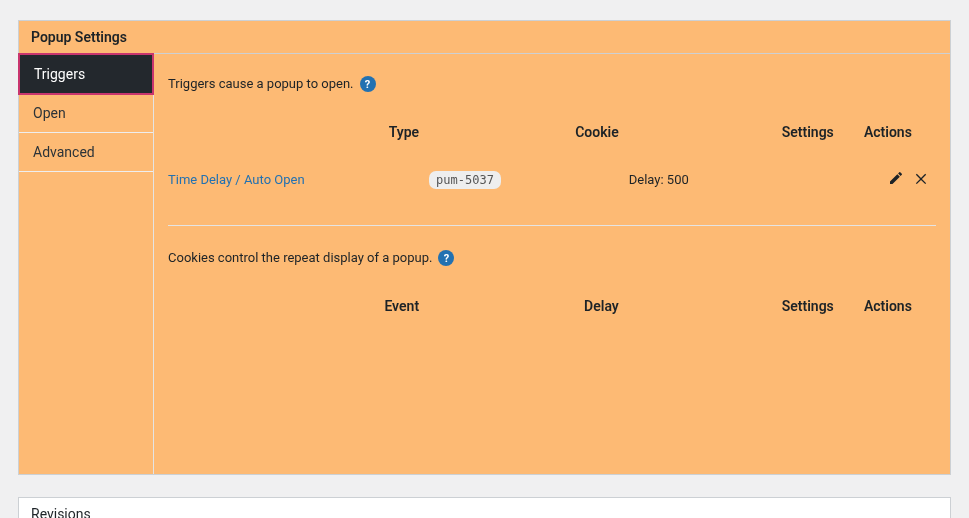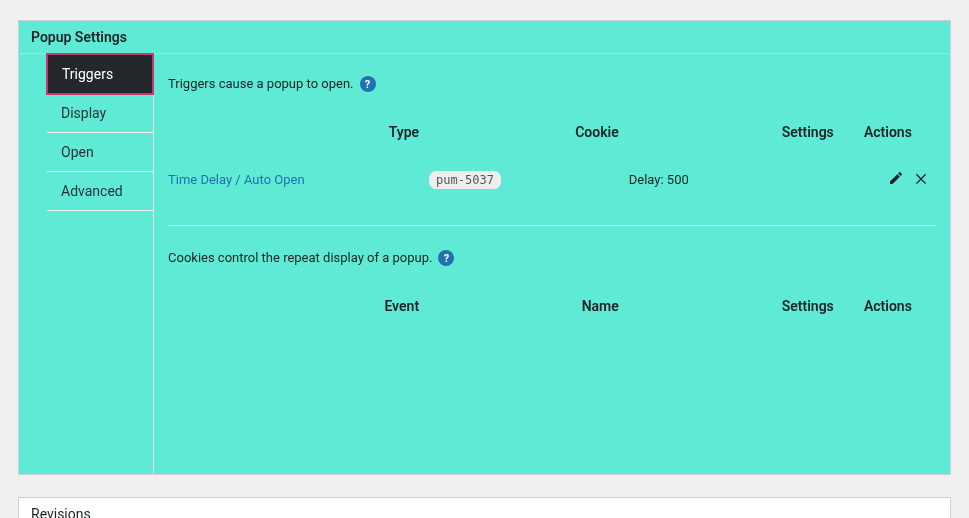--- a/index.html
+++ b/index.html
@@ -6,39 +6,38 @@
   body {
     margin: 0;
     background: #f0f0f1;
     font-family: -apple-system, BlinkMacSystemFont, "Segoe UI", Roboto, "Helvetica Neue", Arial, sans-serif;
     font-size: 13px;
     color: #1d2327;
     padding: 20px 18px;
     width: 969px;
   }
   .panel {
-    background: #5eead4;
+    background: #fdba74;
     border: 1px solid #ccd0d4;
   }
   .panel-header {
     border-bottom: 1px solid #ccd0d4;
     padding: 8px 12px;
     font-size: 14px;
     font-weight: 600;
   }
   .panel-body {
     display: flex;
     min-height: 420px;
   }
   .tabs {
     width: 135px;
     border-right: 1px solid #e4e4e4;
     display: flex;
     flex-direction: column;
-    padding-left: 28px;
   }
   .tab-item {
     padding: 11px 14px;
     font-size: 14px;
     border-bottom: 1px solid #eee;
     cursor: pointer;
     color: #2c3338;
   }
   .tab-item.active {
     background: #23282d;
@@ -125,21 +124,20 @@
 </style>
 </head>
 <body>
 
 <div class="panel">
   <div class="panel-header">Popup Settings</div>
   <div class="panel-body">
 
     <div class="tabs">
       <div class="tab-item active">Triggers</div>
-      <div class="tab-item">Display</div>
       <div class="tab-item">Open</div>
       <div class="tab-item">Advanced</div>
     </div>
 
     <div class="content">
 
       <div class="section-desc">
         <span>Triggers cause a popup to open.</span>
         <span class="help-icon">?</span>
       </div>
@@ -178,21 +176,21 @@
 
       <div class="section-desc">
         <span>Cookies control the repeat display of a popup.</span>
         <span class="help-icon">?</span>
       </div>
 
       <table class="tbl">
         <thead>
           <tr>
             <th style="width:34%">Event</th>
-            <th style="width:26%">Name</th>
+            <th style="width:26%">Delay</th>
             <th style="width:28%">Settings</th>
             <th class="col-actions">Actions</th>
           </tr>
         </thead>
         <tbody>
         </tbody>
       </table>
 
     </div>
   </div>

